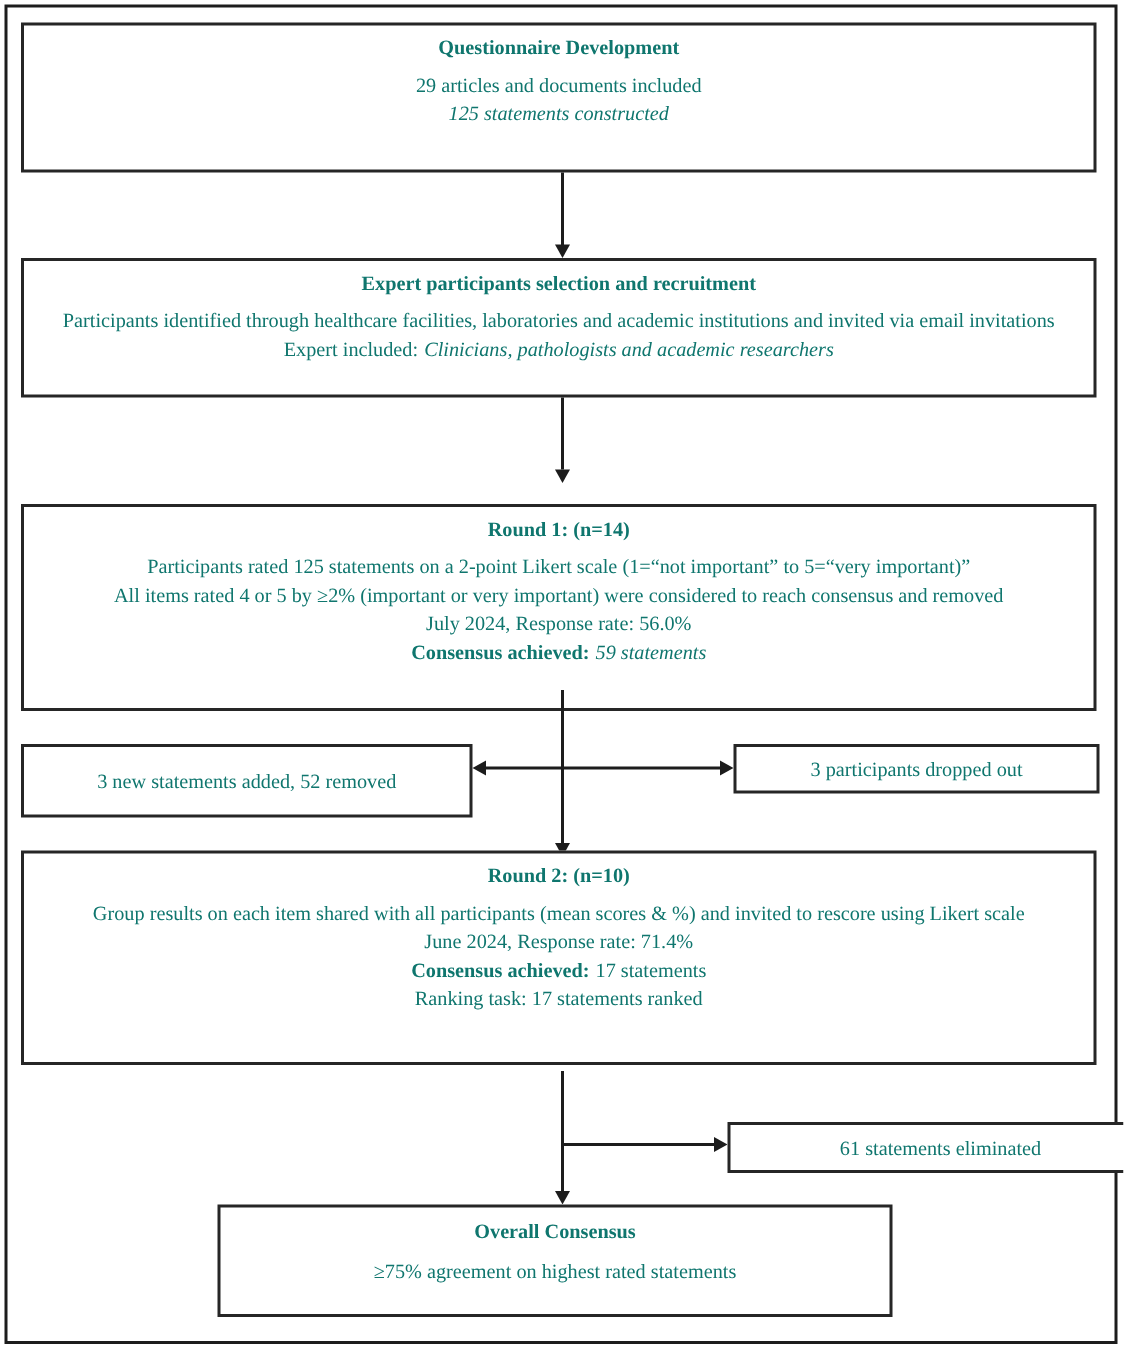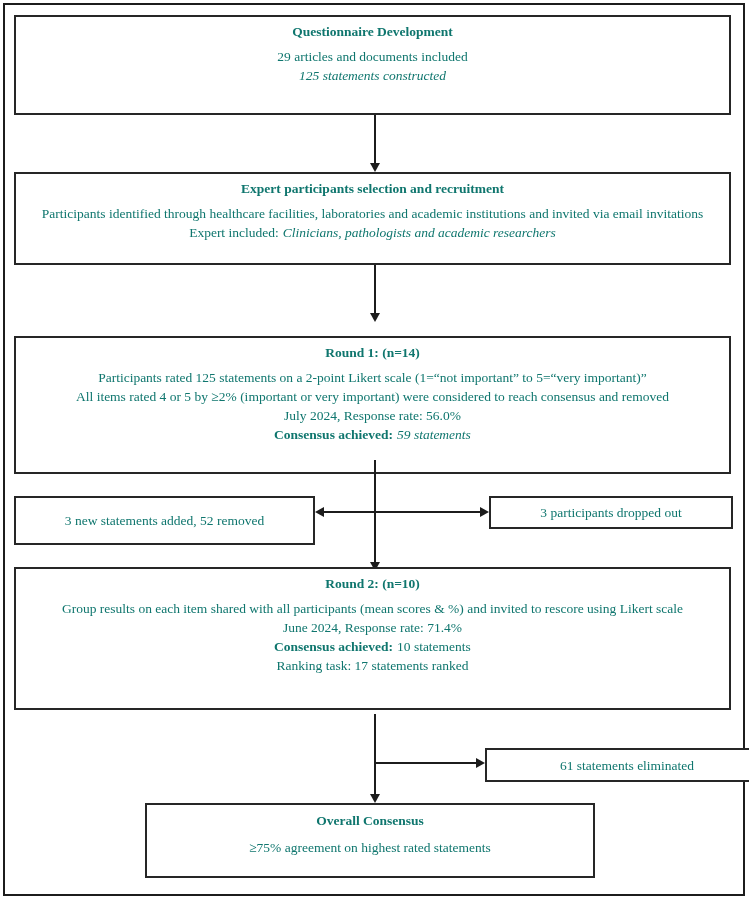--- a/index.html
+++ b/index.html
@@ -114,21 +114,21 @@
   <div class="arr-left" style="left:315px; top:507px;"></div>
   <div class="arr-right" style="left:480px; top:507px;"></div>
   <div class="box small-box" id="box-dropped">
     <div>3 participants dropped out</div>
   </div>
 
   <div class="box" id="box-round2">
     <div class="box-title">Round 2: (n=10)</div>
     <div>Group results on each item shared with all participants (mean scores &amp; %) and invited to rescore using Likert scale</div>
     <div>June 2024, Response rate: 71.4%</div>
-    <div><span class="bold">Consensus achieved:</span><span class="sep-left">10 statements</span></div>
+    <div><span class="bold">Consensus achieved:</span><span class="sep-left">17 statements</span></div>
     <div>Ranking task: 17 statements ranked</div>
   </div>
 
   <div class="line" style="left:374px; top:714px; width:2px; height:80px;"></div>
   <div class="arr-down" style="left:370px; top:794px;"></div>
   <div class="line" style="left:375px; top:762px; width:101px; height:2px;"></div>
   <div class="arr-right" style="left:476px; top:758px;"></div>
   <div class="box small-box" id="box-eliminated">
     <div>61 statements eliminated</div>
   </div>

